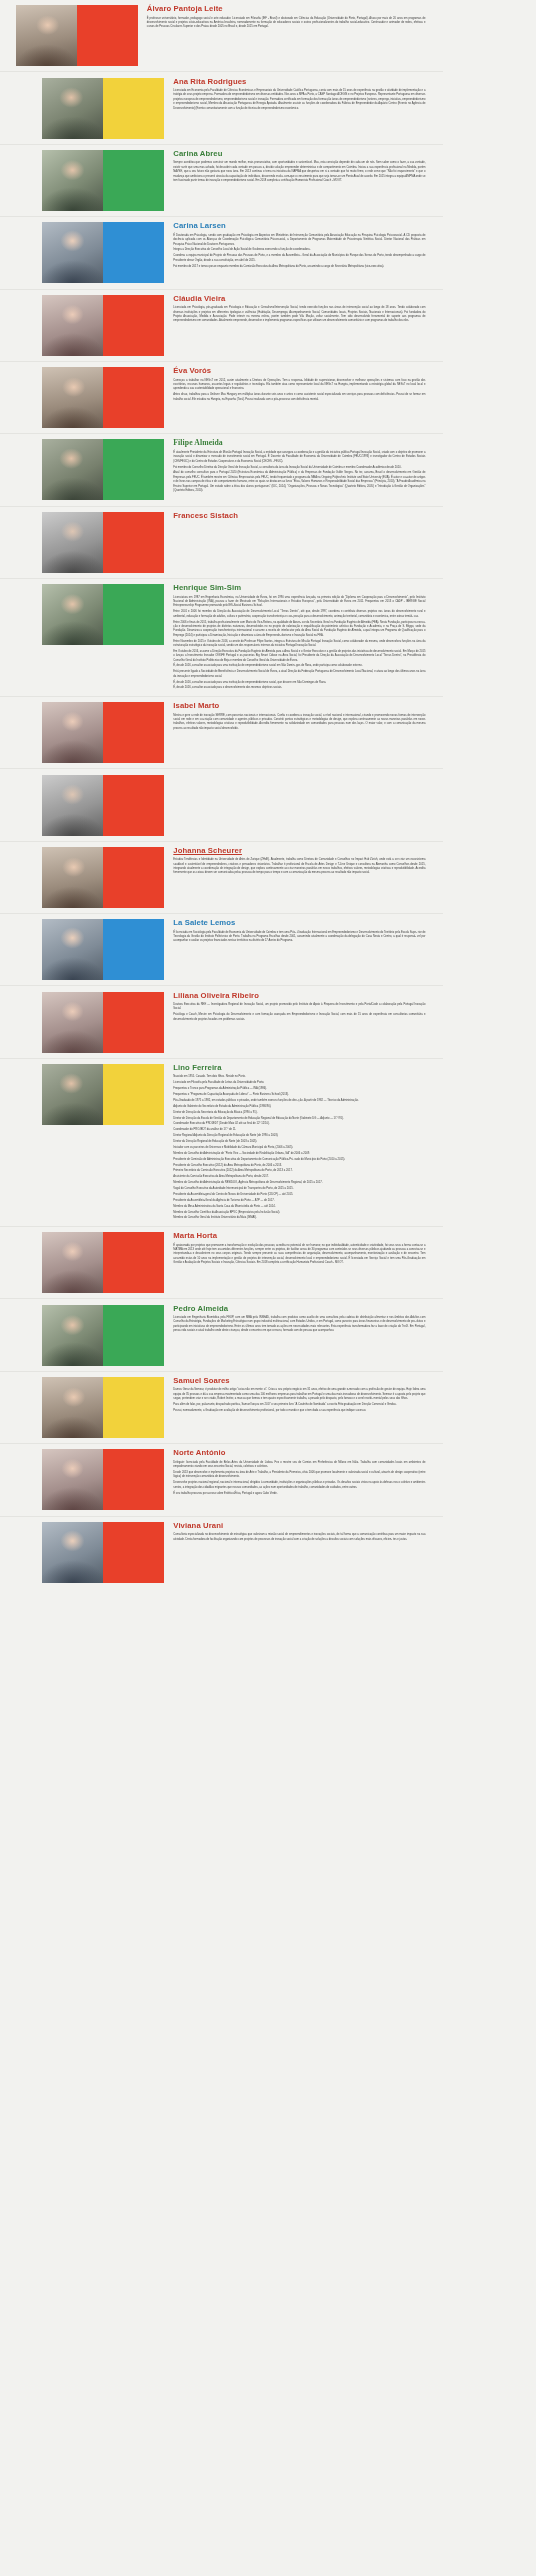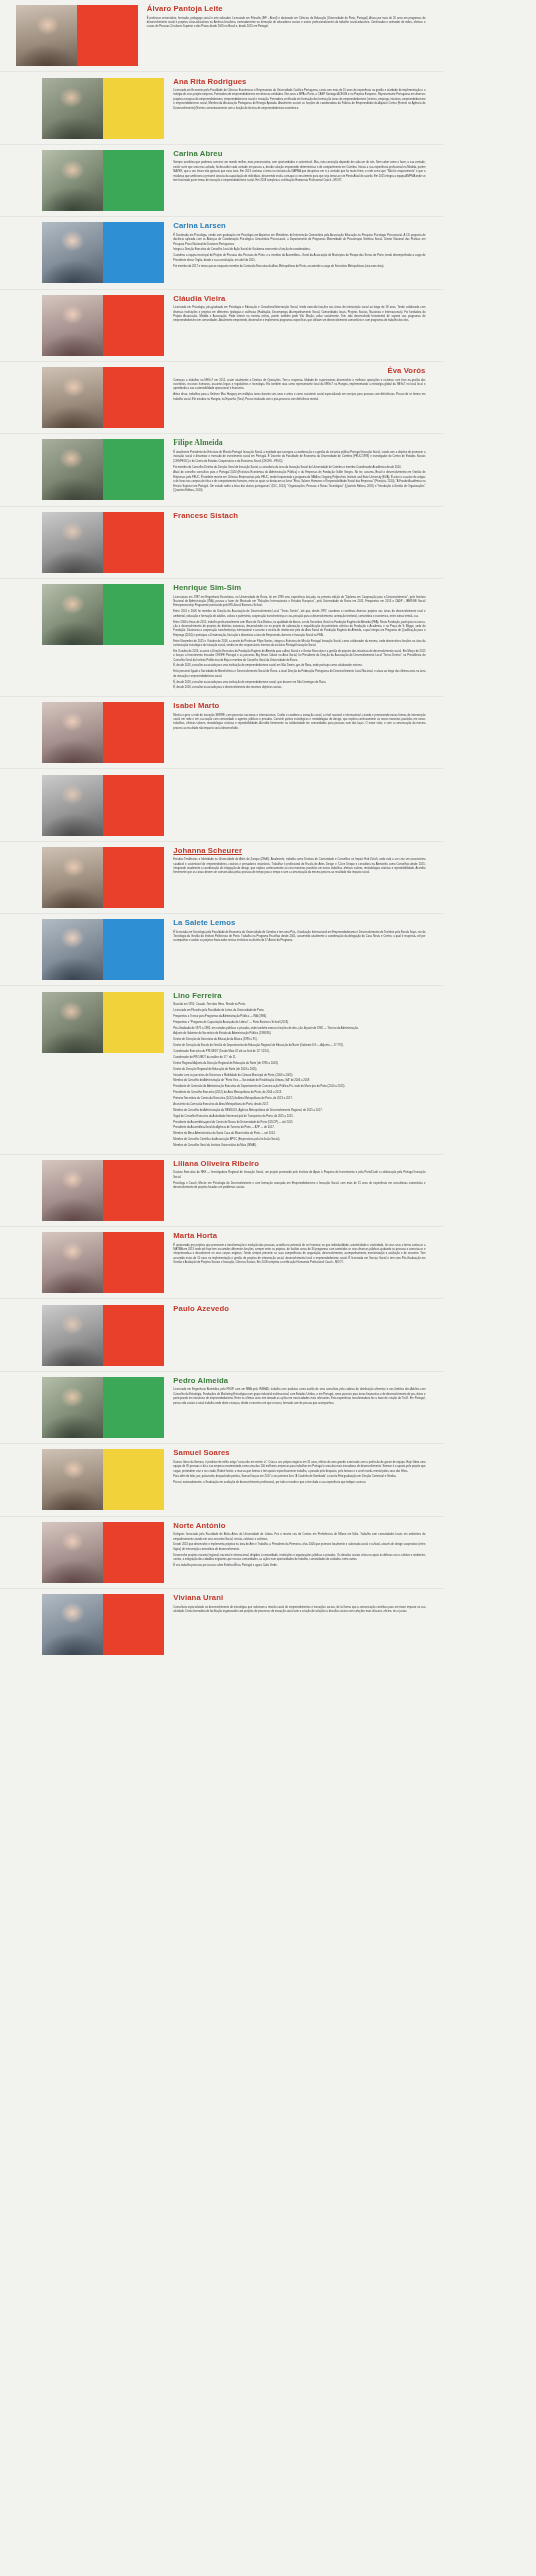--- a/index.html
+++ b/index.html
@@ -168,21 +168,21 @@
             <p>Licenciada em Psicologia, pós-graduada em Psicologia e Educação e Cerealismo/Intervenção Social, tendo exercido funções nas áreas de intervenção social ao longo de 18 anos. Tendo colaborado com diversas instituições e projetos em diferentes tipologias e valências (Habitação, Desemprego, Acompanhamento Social, Comunidades locais, Projetos Sociais, Nacionais e Internacionais). Foi fundadora do Projeto Associação, Medida e Associação. Pode intervir na mesma esfera, porém também pode Vila Moção, voltar socialmente. Tem sido desenvolvido ferramental de suporte aos programas de empreendedorismo em comunidades. Atualmente empreende, desenvolve e implementa programas específicos que utilizam um desenvolvimento comunitário e com programas de trabalho dos elos.</p>
           </div>
         </div>
       </div>
       <div class="person">
         <div class="media">
           <div class="photo ph b"></div>
           <div class="swatch" style="background: rgb(232, 64, 42);"></div>
         </div>
         <div class="content">
-          <div class="name" style="color: rgb(192, 57, 43); text-align: right;">Éva Vorós</div>
+          <div class="name" style="color: rgb(192, 57, 43);">Éva Vorós</div>
           <div class="bio">
             <p>Começou a trabalhar na NESsT em 2012, assim atualmente a Diretora de Operações. Tem a responsa- bilidade de supervisionar, desenvolver e melhorar operações e sistemas com foco na gestão dos escritórios, recursos humanos, assuntos legais e regulatórios e tecnologia. Ela também atua como representante local da NESsT na Hungria, implementando a estratégia global da NESsT no local local e apendendo a sua sustentabilidade operacional e financeira.</p>
             <p>Antes disso, trabalhou para a Unilever Mas Hungary em múltiplas áreas durante seis anos e antes e como assistente social especializada em serviços para pessoas com deficiências. Possui de se formar em trabalho social. Ele estudou na Hungria, na Espanha (Torá). Possui realizada com o pós-processo com deficiência mental.</p>
           </div>
         </div>
       </div>
       <div class="person">
         <div class="media">
           <div class="photo ph a"></div>
           <div class="swatch" style="background: rgb(58, 168, 86);"></div>
@@ -258,20 +258,33 @@
       </div>
       <div class="person">
         <div class="media">
           <div class="photo ph c"></div>
           <div class="swatch" style="background: rgb(47, 143, 212);"></div>
         </div>
         <div class="content">
           <div class="name" style="color: rgb(42, 127, 184);">La Salete Lemos</div>
           <div class="bio">
             <p>É licenciada em Sociologia pela Faculdade de Economia da Universidade de Coimbra e tem uma Pós- -Graduação Internacional em Empreendedorismo e Desenvolvimento do Território pela Escola Supe- rior de Tecnologia da Gestão do Instituto Politécnico de Porto. Trabalha na Programa Escolhas desde 2001, assumindo atualmente a coordenação da delegação do Casa Nesta e Centro, a qual é responsá- vel por acompanhar e avaliar os projetos financiados nestas territórios na distrito de 17 Aveiro do Programa.</p>
+          </div>
+        </div>
+      </div>
+      <div class="person">
+        <div class="media">
+          <div class="photo ph d"></div>
+          <div class="swatch" style="background: rgb(232, 64, 42);"></div>
+        </div>
+        <div class="content">
+          <div class="name" style="color: rgb(192, 57, 43);">Liliana Oliveira Ribeiro</div>
+          <div class="bio">
+            <p>Doutora Executiva da REE — Investigadora Regional de Inovação Social, um projeto promovido pelo Instituto de Apoio à Pequena de Investimento e pela PortalCode a colaboração pela Portugal Inovação Social.</p>
+            <p>Psicóloga e Coach, Mestre em Psicologia do Desenvolvimento e com formação avançada em Empreendedorismo e Inovação Social, com mais de 15 anos de experiência em consultorias comunitária e desenvolvimento de projetos focados em problemas sociais.</p>
           </div>
         </div>
       </div>
       <div class="person">
         <div class="media">
           <div class="photo ph a"></div>
           <div class="swatch" style="background: rgb(242, 210, 59);"></div>
         </div>
         <div class="content">
           <div class="name" style="color: rgb(58, 127, 58);">Lino Ferreira</div>
@@ -303,47 +316,24 @@
             <p>Membro do Conselho Geral da Instituto Universitário da Maia (ISMAI).</p>
           </div>
         </div>
       </div>
       <div class="person">
         <div class="media">
           <div class="photo ph d"></div>
           <div class="swatch" style="background: rgb(232, 64, 42);"></div>
         </div>
         <div class="content">
-          <div class="name" style="color: rgb(192, 57, 43);">Liliana Oliveira Ribeiro</div>
-          <div class="bio">
-            <p>Doutora Executiva da REE — Investigadora Regional de Inovação Social, um projeto promovido pelo Instituto de Apoio à Pequena de Investimento e pela PortalCode a colaboração pela Portugal Inovação Social.</p>
-            <p>Psicóloga e Coach, Mestre em Psicologia do Desenvolvimento e com formação avançada em Empreendedorismo e Inovação Social, com mais de 15 anos de experiência em consultorias comunitária e desenvolvimento de projetos focados em problemas sociais.</p>
-          </div>
-        </div>
-      </div>
-      <div class="person">
-        <div class="media">
-          <div class="photo ph d"></div>
-          <div class="swatch" style="background: rgb(232, 64, 42);"></div>
-        </div>
-        <div class="content">
           <div class="name" style="color: rgb(192, 57, 43);">Marta Horta</div>
           <div class="bio">
             <p>É apaixonada por projetos que promovem a transformação e evolução das pessoas; acredita no potencial de ser humano; no que individualidade, autenticidade e criatividade, foi seus seus a forma contar-se a MATMA em 2013 onde até hoje tem assumidos diferentes funções, sempre entre os projetos, de facilitar areas de 30 programas com conteúdos se seus diversos públicos ajudando as pessoas a conectar-se e interpretando-a e descobrirem no seus corpos originais. Tendo sempre presente as suas competências de angariação, desenvolvimento, acompanhamento, monitorização e avaliação e de encontro. Tem assumido estas de 10 anos na implementação e gestão de projetos de intervenção social, desenvolvimento local e empreendedorismo social. É licenciada em Serviço Social e tem uma Pós-Graduação em Gestão e Avaliação de Projetos Sociais e Inovação, Ciências Sociais. Em 2018 completa a certificação Humanista Profissional Coach - MOOT.</p>
           </div>
-        </div>
-      </div>
-      <div class="person">
-        <div class="media">
-          <div class="photo ph f"></div>
-          <div class="swatch" style="background: rgb(232, 64, 42);"></div>
-        </div>
-        <div class="content">
-          <div class="name" style="color: rgb(192, 57, 43);">Paulo Azevedo</div>
-          <div class="bio"></div>
         </div>
       </div>
       <div class="person">
         <div class="media">
           <div class="photo ph e"></div>
           <div class="swatch" style="background: rgb(58, 168, 86);"></div>
         </div>
         <div class="content">
           <div class="name" style="color: rgb(58, 127, 58);">Pedro Almeida</div>
           <div class="bio">

